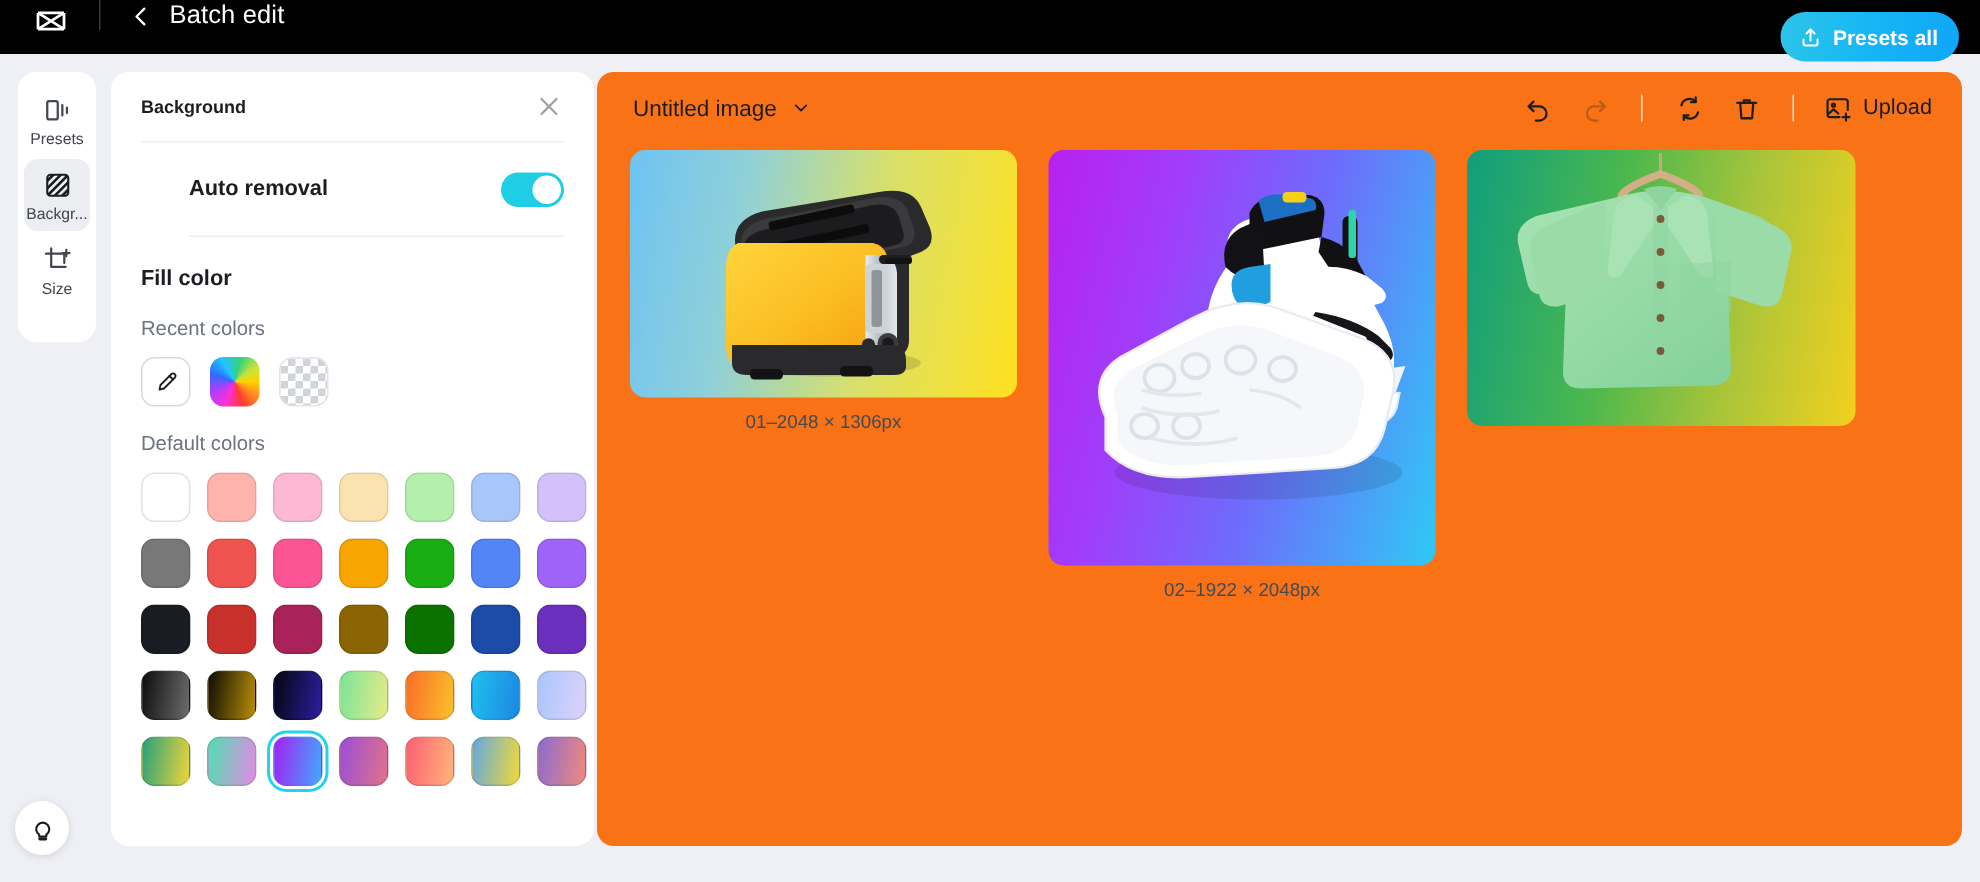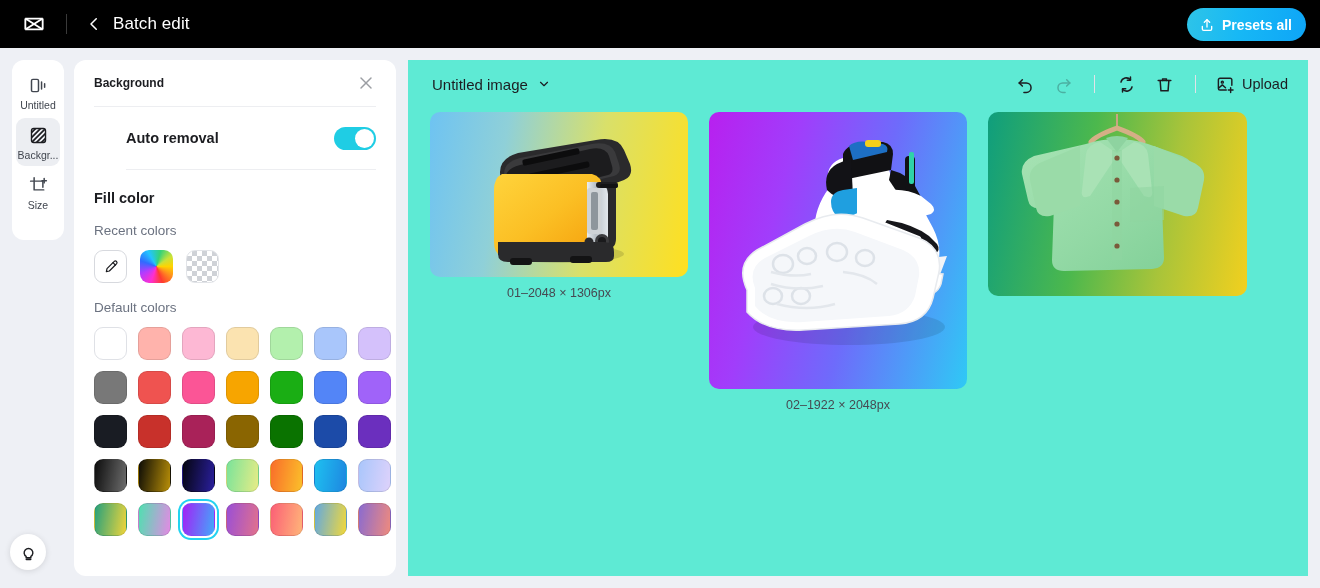--- a/index.html
+++ b/index.html
@@ -5,21 +5,21 @@
   * { box-sizing: border-box; margin: 0; padding: 0; }
   html, body {
     width: 1320px; height: 588px;
     background: #eef0f5;
     font-family: "Liberation Sans", sans-serif;
     overflow: hidden;
   }
 
   
   .topbar {
-    height: 48px; background: #000; display: flex; align-items: center;
+    height: 36px; background: #000; display: flex; 
     padding: 0 14px 0 20px; position: relative;
   }
   .logo { width: 28px; height: 28px; display: flex; align-items: center; justify-content: center; }
   .topbar-divider { width: 1px; height: 20px; background: #3a3a3a; margin: 0 16px 0 18px; }
   .back-btn {
     width: 22px; height: 22px; display: flex; align-items: center; justify-content: center;
     cursor: pointer; margin-right: 8px;
   }
   .title {
     color: #fff; font-size: 17px; letter-spacing: .1px;
@@ -114,21 +114,21 @@
     display: grid; grid-template-columns: repeat(7, 33px);
     gap: 11px 11px; margin-top: 12px;
   }
   .grid .sw.selected {
     box-shadow: 0 0 0 2px #fff, 0 0 0 4px #22d3f0;
     border-color: transparent;
   }
 
   
   .canvas {
-    flex: 1; background: #5eead4; border-radius: 0; margin-left: 12px;
+    flex: 1; background: #f97316; border-radius: 11px; margin-left: 2px;
     position: relative; overflow: hidden;
   }
   .canvas-bar {
     height: 48px; display: flex; align-items: center;
     padding: 0 20px 0 24px; position: relative;
   }
   .doc-name {
     display: flex; align-items: center; gap: 9px; cursor: pointer;
     font-size: 15px; color: #1c1d21;
   }
@@ -202,21 +202,21 @@
   <div class="rail">
 
     <div class="rail-item">
       <span class="rail-ico">
         <svg width="21" height="21" viewBox="0 0 24 24" fill="none" stroke="#41464f" stroke-width="1.7" stroke-linecap="round" stroke-linejoin="round">
           <rect x="4" y="5" width="8" height="14" rx="1.5"></rect>
           <line x1="15.5" y1="8" x2="15.5" y2="16"></line>
           <line x1="19" y1="10" x2="19" y2="14"></line>
         </svg>
       </span>
-      <span class="rail-lbl">Untitled</span>
+      <span class="rail-lbl">Presets</span>
     </div>
 
     <div class="rail-item active">
       <span class="rail-ico">
         <svg width="21" height="21" viewBox="0 0 24 24">
           <defs>
             <pattern id="hatch" width="4" height="4" patternUnits="userSpaceOnUse" patternTransform="rotate(45)">
               <rect width="2" height="4" fill="#1c1d21"></rect>
             </pattern>
           </defs>

